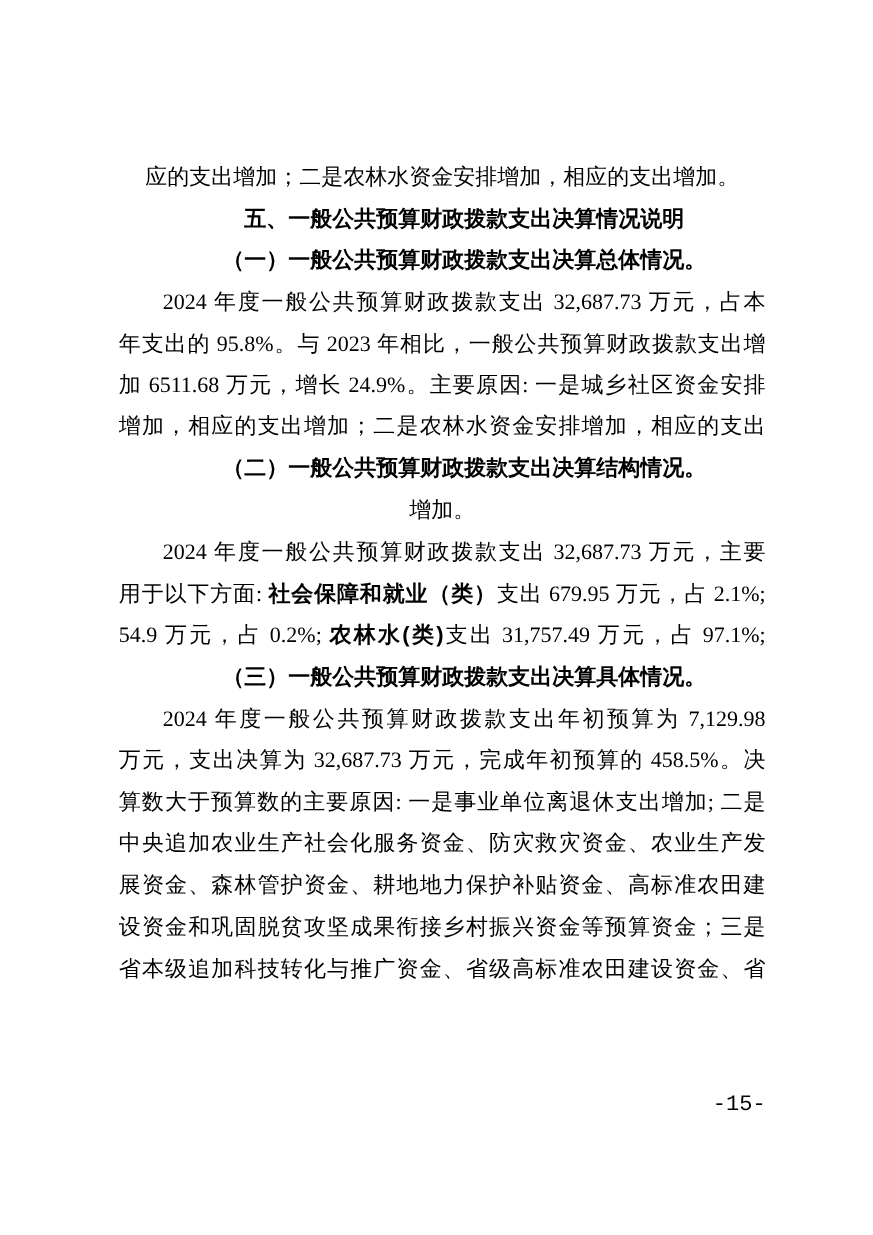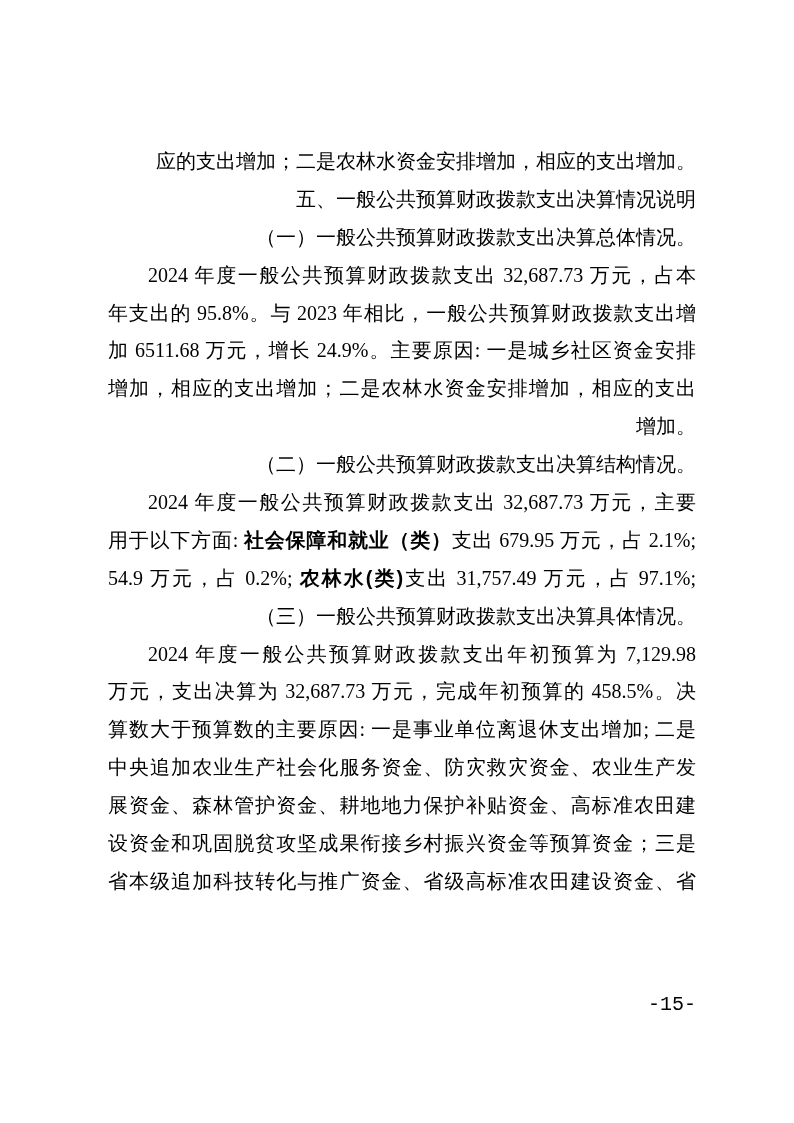--- a/index.html
+++ b/index.html
@@ -25,34 +25,34 @@
     position: absolute;
     left: 108px;
     top: 143px;
     width: 588px;
   }
   .line {
     height: 37.9px;
     line-height: 37.9px;
     font-size: 20px;
     overflow: hidden;
-    text-align: right;
+    text-align: center;
     white-space: normal;
   }
   .line.justify {
     text-align: justify;
     text-align-last: justify;
   }
   .line.indent {
     text-indent: 2em;
   }
   .line.heading1 .seg,
   .line.heading2 .seg {
     font-family: "Liberation Sans", "DejaVu Sans", sans-serif;
-    font-weight: 400;
+    font-weight: 700;
   }
   .seg {
     font-family: inherit;
   }
   .bold-seg {
     font-family: "Liberation Sans", "DejaVu Sans", sans-serif;
     font-weight: 700;
   }
   .pagenum {
     position: absolute;
@@ -71,22 +71,22 @@
 
 <div class="page">
   <div class="content">
       <div class="line body"><span class="seg">应的支出增加；二是农林水资金安排增加，相应的支出增加。</span></div>
       <div class="line heading1 indent"><span class="seg bold-seg">五、一般公共预算财政拨款支出决算情况说明</span></div>
       <div class="line heading2 indent"><span class="seg bold-seg">（一）一般公共预算财政拨款支出决算总体情况。</span></div>
       <div class="line body indent justify"><span class="seg">2024 年度一般公共预算财政拨款支出 32,687.73 万元，占本</span></div>
       <div class="line body justify"><span class="seg">年支出的 95.8%。与 2023 年相比，一般公共预算财政拨款支出增</span></div>
       <div class="line body justify"><span class="seg">加 6511.68 万元，增长 24.9%。主要原因: 一是城乡社区资金安排</span></div>
       <div class="line body justify"><span class="seg">增加，相应的支出增加；二是农林水资金安排增加，相应的支出</span></div>
+      <div class="line heading2 indent"><span class="seg bold-seg">（二）一般公共预算财政拨款支出决算结构情况。</span></div>
       <div class="line body"><span class="seg">增加。</span></div>
-      <div class="line heading2 indent"><span class="seg bold-seg">（二）一般公共预算财政拨款支出决算结构情况。</span></div>
       <div class="line body indent justify"><span class="seg">2024 年度一般公共预算财政拨款支出 32,687.73 万元，主要</span></div>
       <div class="line body justify"><span class="seg">用于以下方面: </span><span class="seg bold-seg">社会保障和就业（类）</span><span class="seg">支出 679.95 万元，占 2.1%;</span></div>
       <div class="line body justify"><span class="seg">54.9 万元，占 0.2%; </span><span class="seg bold-seg">农林水(类)</span><span class="seg">支出 31,757.49 万元，占 97.1%;</span></div>
       <div class="line heading2 indent"><span class="seg bold-seg">（三）一般公共预算财政拨款支出决算具体情况。</span></div>
       <div class="line body indent justify"><span class="seg">2024 年度一般公共预算财政拨款支出年初预算为 7,129.98</span></div>
       <div class="line body justify"><span class="seg">万元，支出决算为 32,687.73 万元，完成年初预算的 458.5%。决</span></div>
       <div class="line body justify"><span class="seg">算数大于预算数的主要原因: 一是事业单位离退休支出增加; 二是</span></div>
       <div class="line body justify"><span class="seg">中央追加农业生产社会化服务资金、防灾救灾资金、农业生产发</span></div>
       <div class="line body justify"><span class="seg">展资金、森林管护资金、耕地地力保护补贴资金、高标准农田建</span></div>
       <div class="line body justify"><span class="seg">设资金和巩固脱贫攻坚成果衔接乡村振兴资金等预算资金；三是</span></div>

